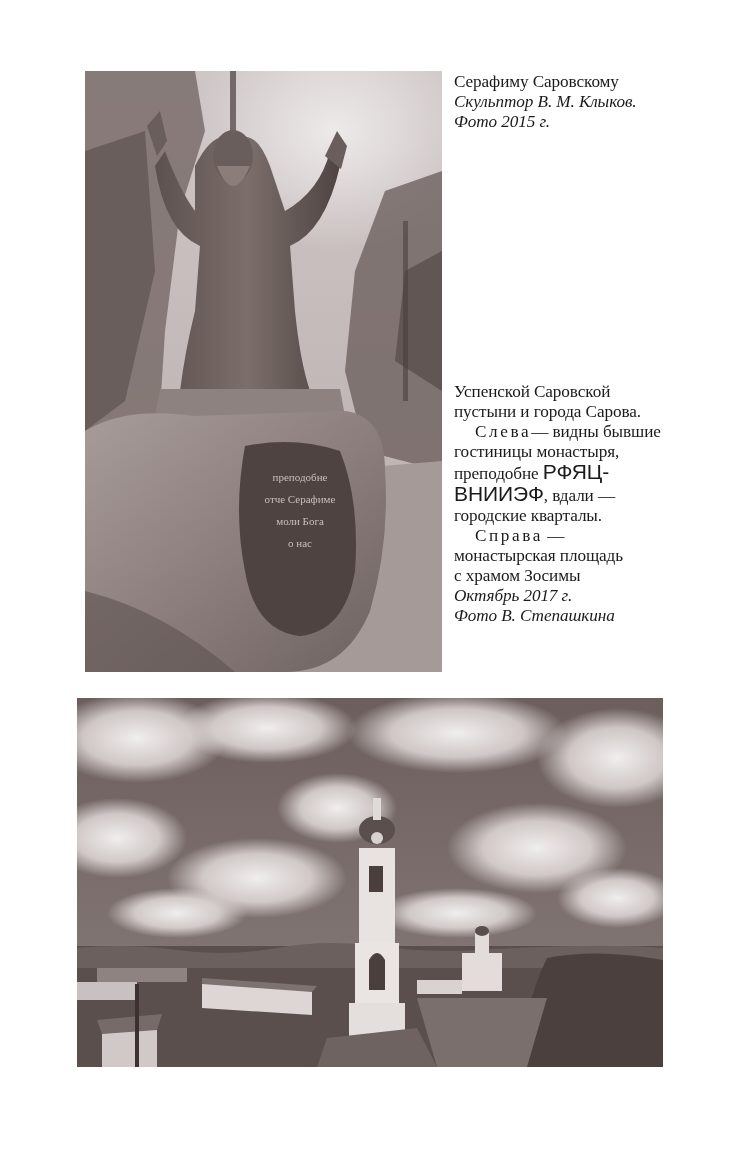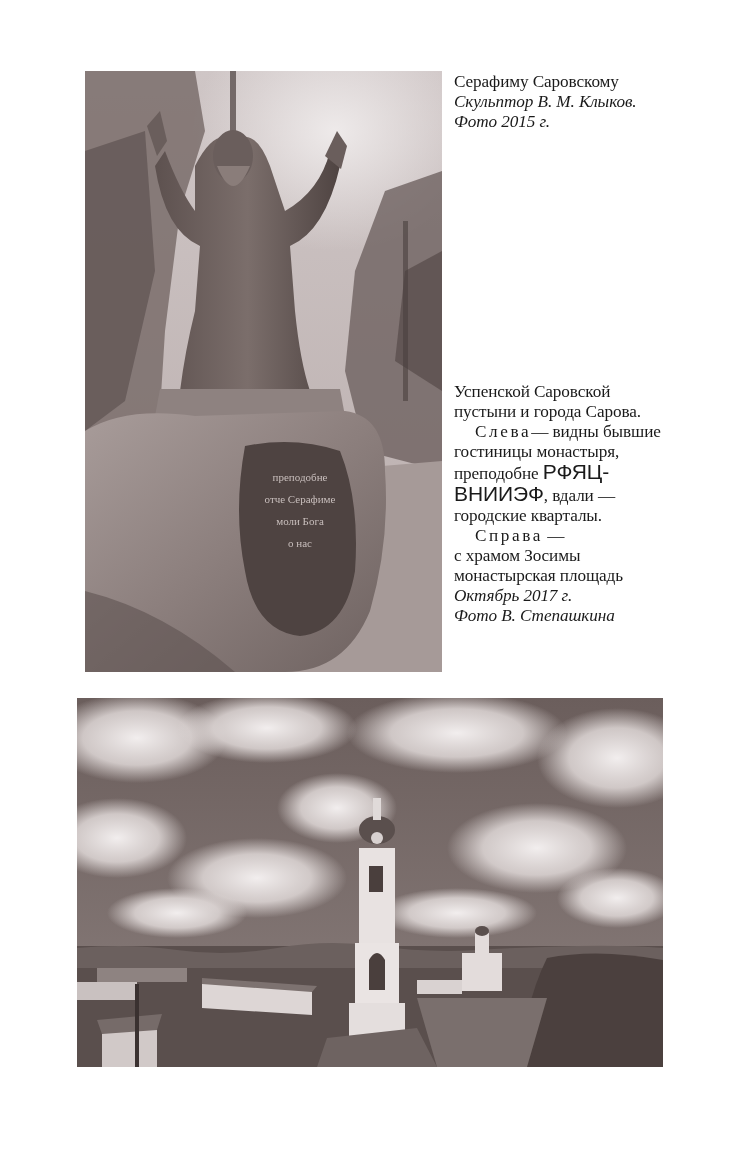--- a/index.html
+++ b/index.html
@@ -110,22 +110,22 @@
 
 <div class="caption" id="caption-panorama">
   <span class="line">Успенской Саровской</span>
   <span class="line">пустыни и города Сарова.</span>
   <span class="line"><span class="spaced">Слева</span><span>— видны бывшие</span></span>
   <span class="line">гостиницы монастыря,</span>
   <span class="line"><span>преподобне </span><span class="sans">РФЯЦ-</span></span>
   <span class="line"><span class="sans">ВНИИЭФ</span><span>, вдали —</span></span>
   <span class="line">городские кварталы.</span>
   <span class="line"><span class="spaced">Справа</span><span> —</span></span>
+  <span class="line">монастырская площадь</span>
   <span class="line">с храмом Зосимы</span>
-  <span class="line">монастырская площадь</span>
   <span class="line it">Октябрь 2017 г.</span>
   <span class="line it">Фото В. Степашкина</span>
 </div>
 
 <div class="photo" id="photo-panorama">
   <svg viewBox="0 0 586 369" preserveAspectRatio="none">
     <defs>
       <linearGradient id="skyB" x1="0" y1="0" x2="0" y2="1">
         <stop offset="0" stop-color="#6b5e5c"></stop>
         <stop offset="1" stop-color="#8a7e7c"></stop>

